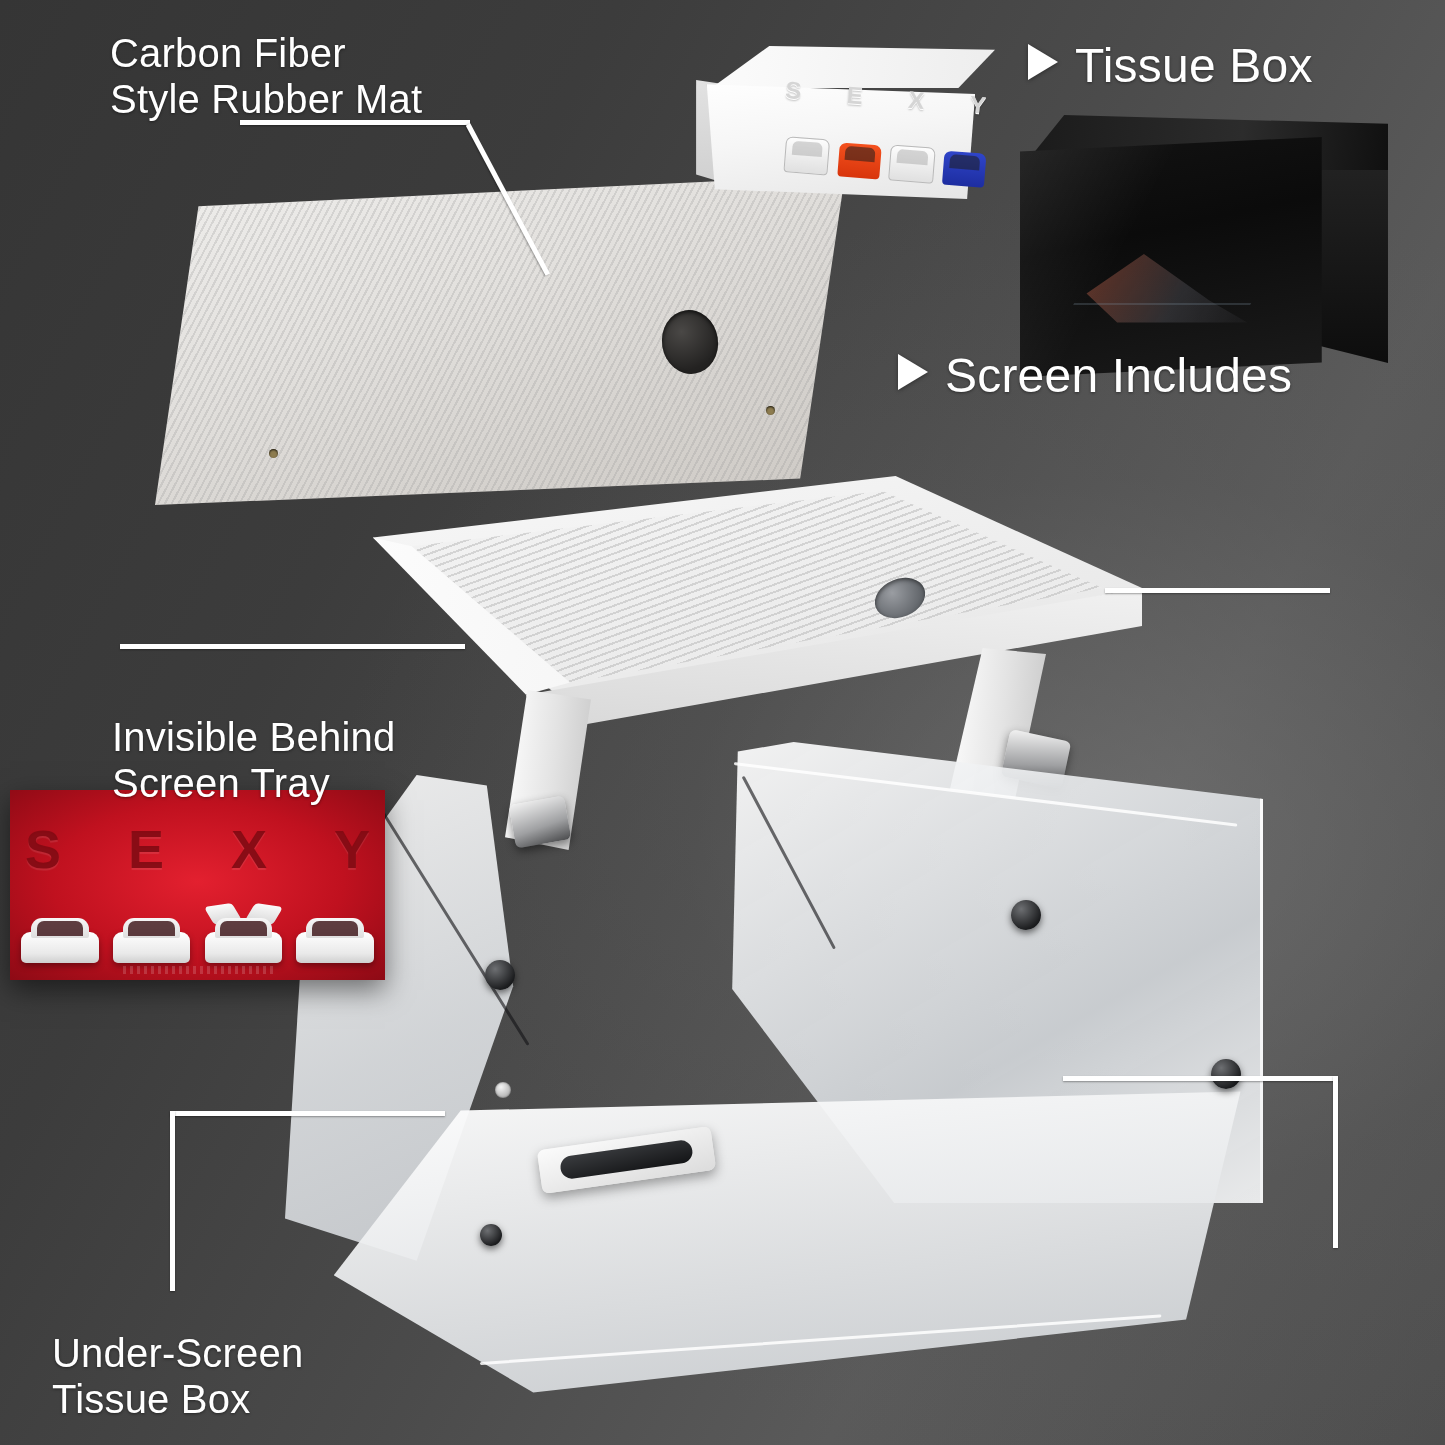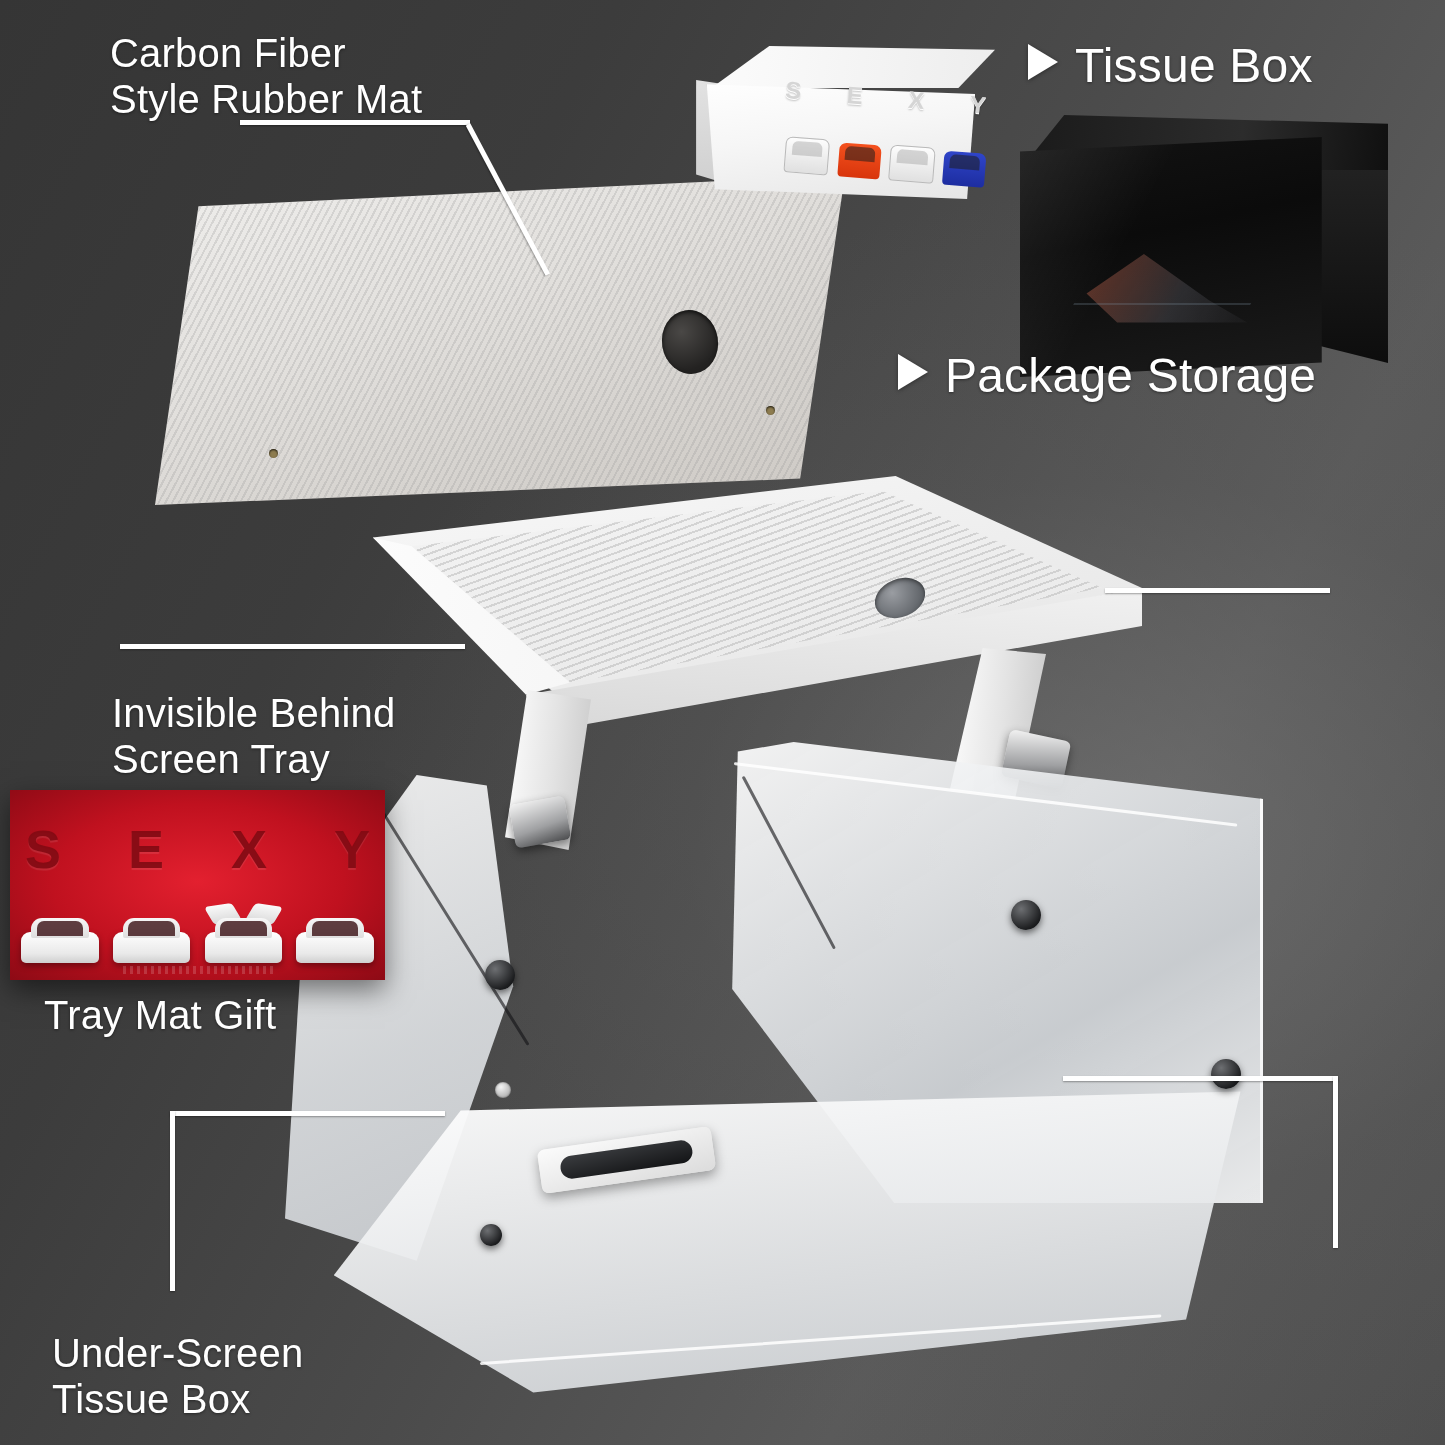--- a/index.html
+++ b/index.html
@@ -306,25 +306,24 @@
   <div class="ln ln-h" style="left:1063px;top:1076px;width:275px;"></div>
   <div class="ln ln-v" style="left:1333px;top:1076px;height:172px;"></div>
 
   <div class="lbl lbl-lg" style="left:110px;top:30px;">Carbon Fiber
 Style Rubber Mat</div>
 
   <div class="tri" style="left:1028px;top:44px;"></div>
   <div class="lbl lbl-bold" style="left:1075px;top:38px;">Tissue Box</div>
 
   <div class="tri" style="left:898px;top:354px;"></div>
-  <div class="lbl lbl-bold" style="left:945px;top:348px;">Package Storage</div>
-
-
-  <div class="lbl lbl-lg" style="left:112px;top:690px;">Invisible Behind
+  <div class="lbl lbl-bold" style="left:945px;top:348px;">Screen Includes</div>
+
+
+  <div class="lbl lbl-lg" style="left:112px;top:714px;">Invisible Behind
 Screen Tray</div>
 
-  <div class="lbl lbl-lg" style="left:44px;top:992px;">Tray Mat Gift</div>
 
   <div class="lbl lbl-lg" style="left:52px;top:1330px;">Under-Screen
 Tissue Box</div>
 
 
 </div>
 
 </body></html>

